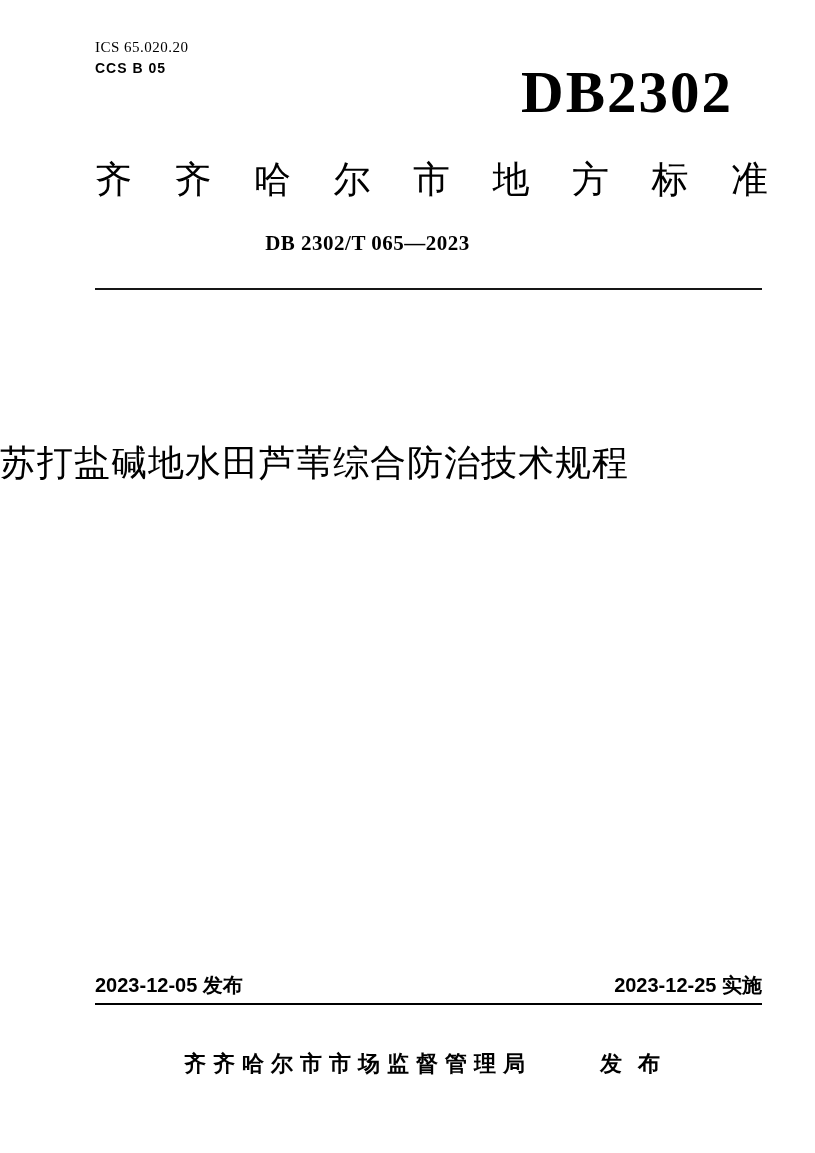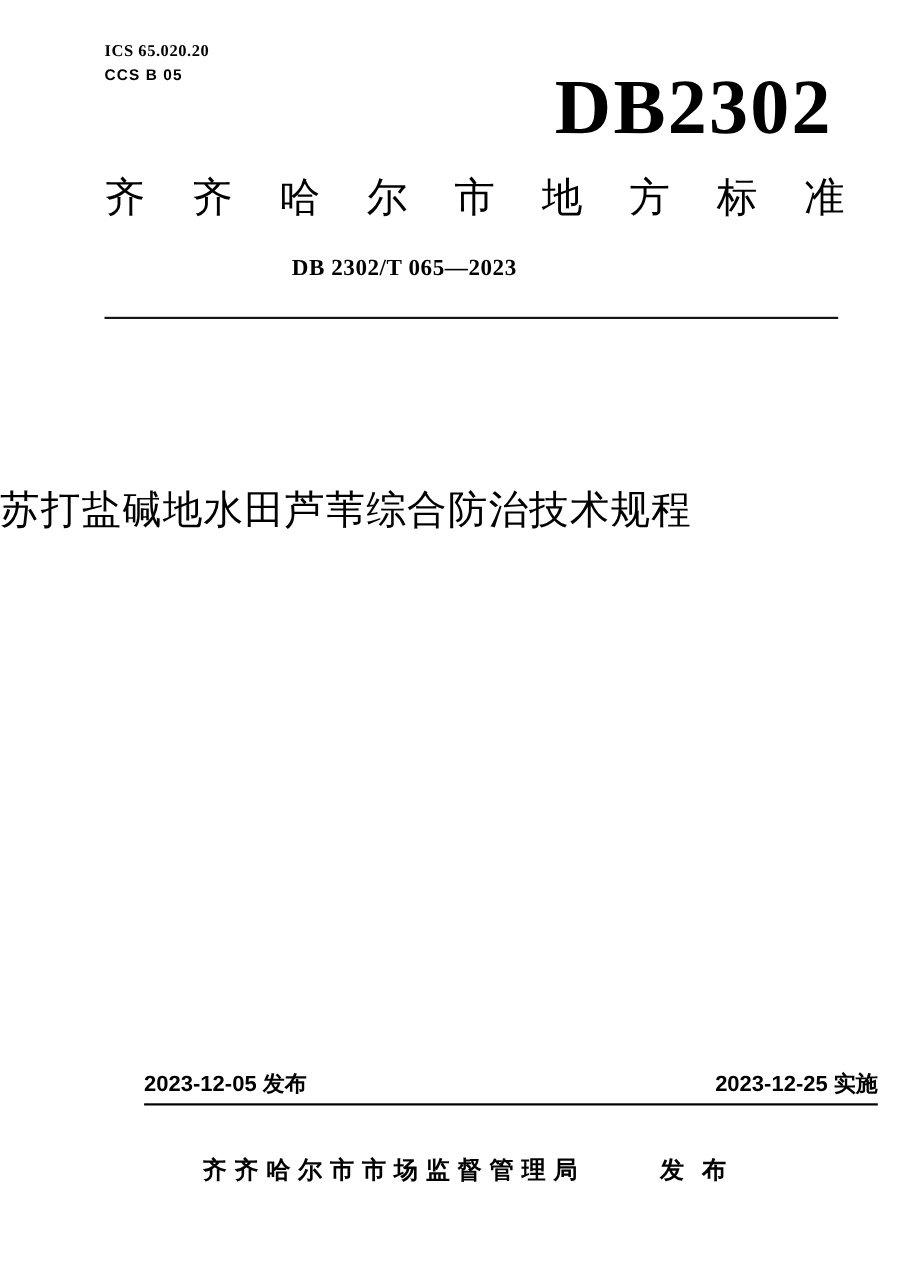--- a/index.html
+++ b/index.html
@@ -15,42 +15,41 @@
     color: #000000;
     overflow: hidden;
     font-family: "Liberation Sans", sans-serif;
   }
   .abs { position: absolute; }
 
   .ics-line {
     left: 95px; top: 39px;
     font-family: "Liberation Serif", serif;
     font-size: 15px;
-    font-weight: 700;
+    font-weight: 400;
     letter-spacing: 0.5px;
     white-space: pre;
   }
   .ccs-line {
     left: 95px; top: 60px;
     font-family: "Liberation Sans", sans-serif;
     font-size: 14px;
     font-weight: 700;
     letter-spacing: 1px;
     white-space: pre;
   }
   .db-code {
     left: 0; top: 63px;
     width: 733px;
     text-align: right;
     font-family: "Liberation Serif", serif;
-    font-size: 71px;
+    font-size: 59px;
     font-weight: 700;
     letter-spacing: 2px;
     line-height: 1;
-    padding-left: 24px;
   }
   .header-cn {
     left: 95px; top: 158px;
     width: 673px;
     font-size: 37px;
     font-weight: 500;
     line-height: 1.2;
     text-align: justify;
     text-align-last: justify;
     white-space: nowrap;
@@ -83,21 +82,20 @@
     left: 95px; top: 972px;
     width: 667px;
     display: flex;
     justify-content: space-between;
     align-items: flex-end;
     padding-bottom: 4px;
     border-bottom: 2px solid #000;
     font-size: 20px;
     font-weight: 700;
     white-space: pre;
-    margin-left: 36px;
   }
   .publisher-name {
     left: 184px; top: 1049px;
     font-size: 22px;
     font-weight: 700;
     letter-spacing: 7px;
     white-space: pre;
   }
   .publish-label {
     left: 600px; top: 1049px;

